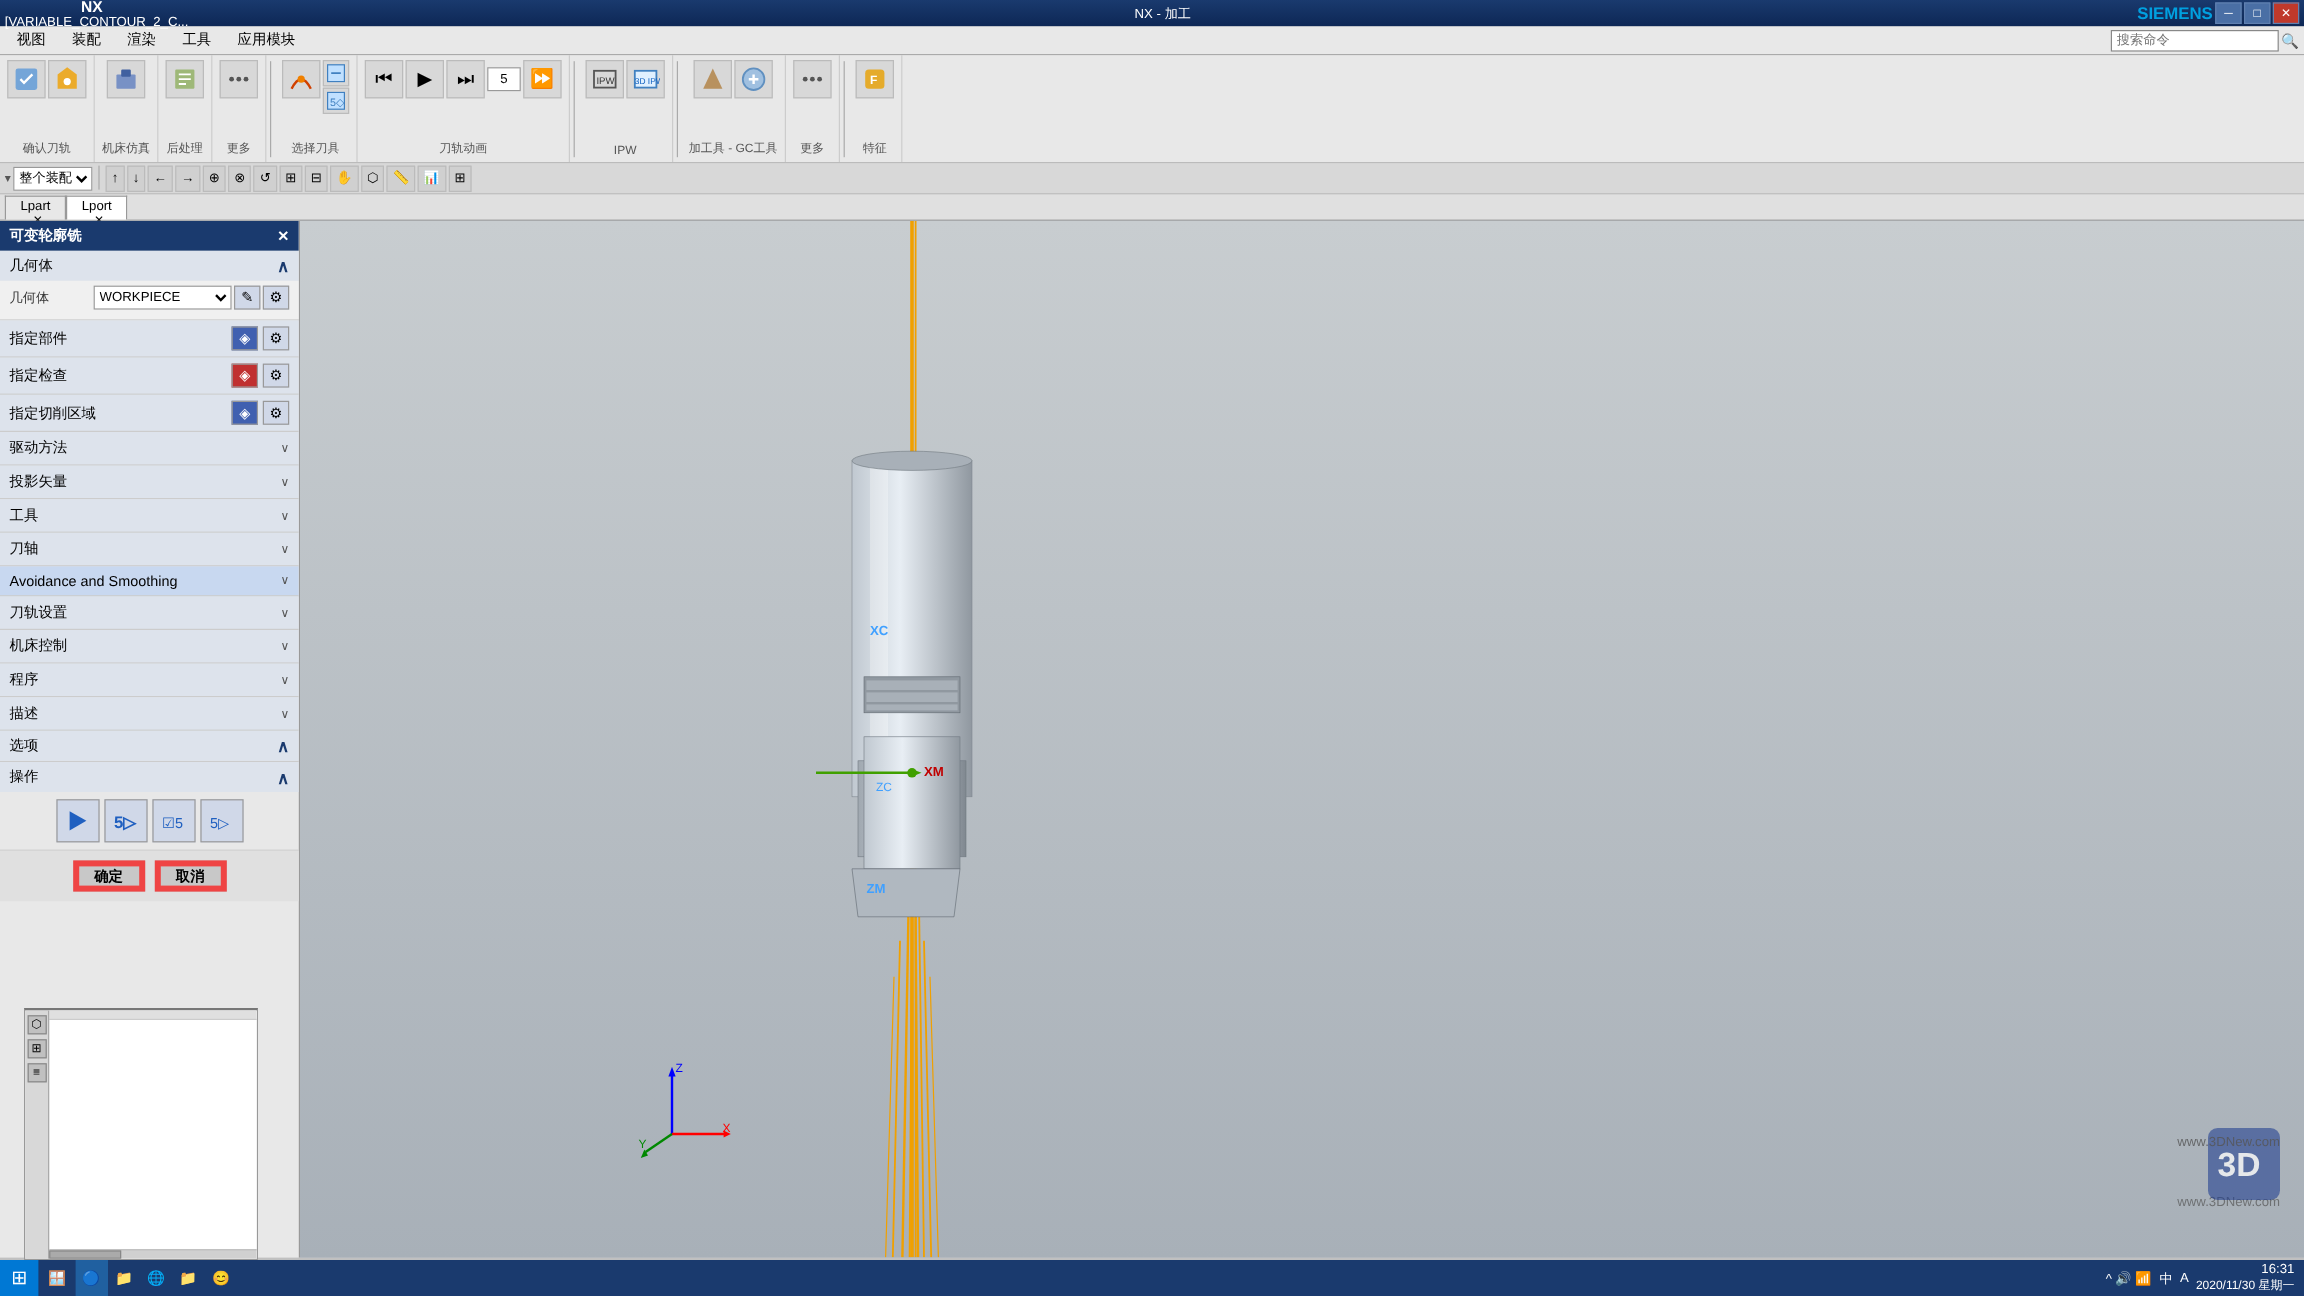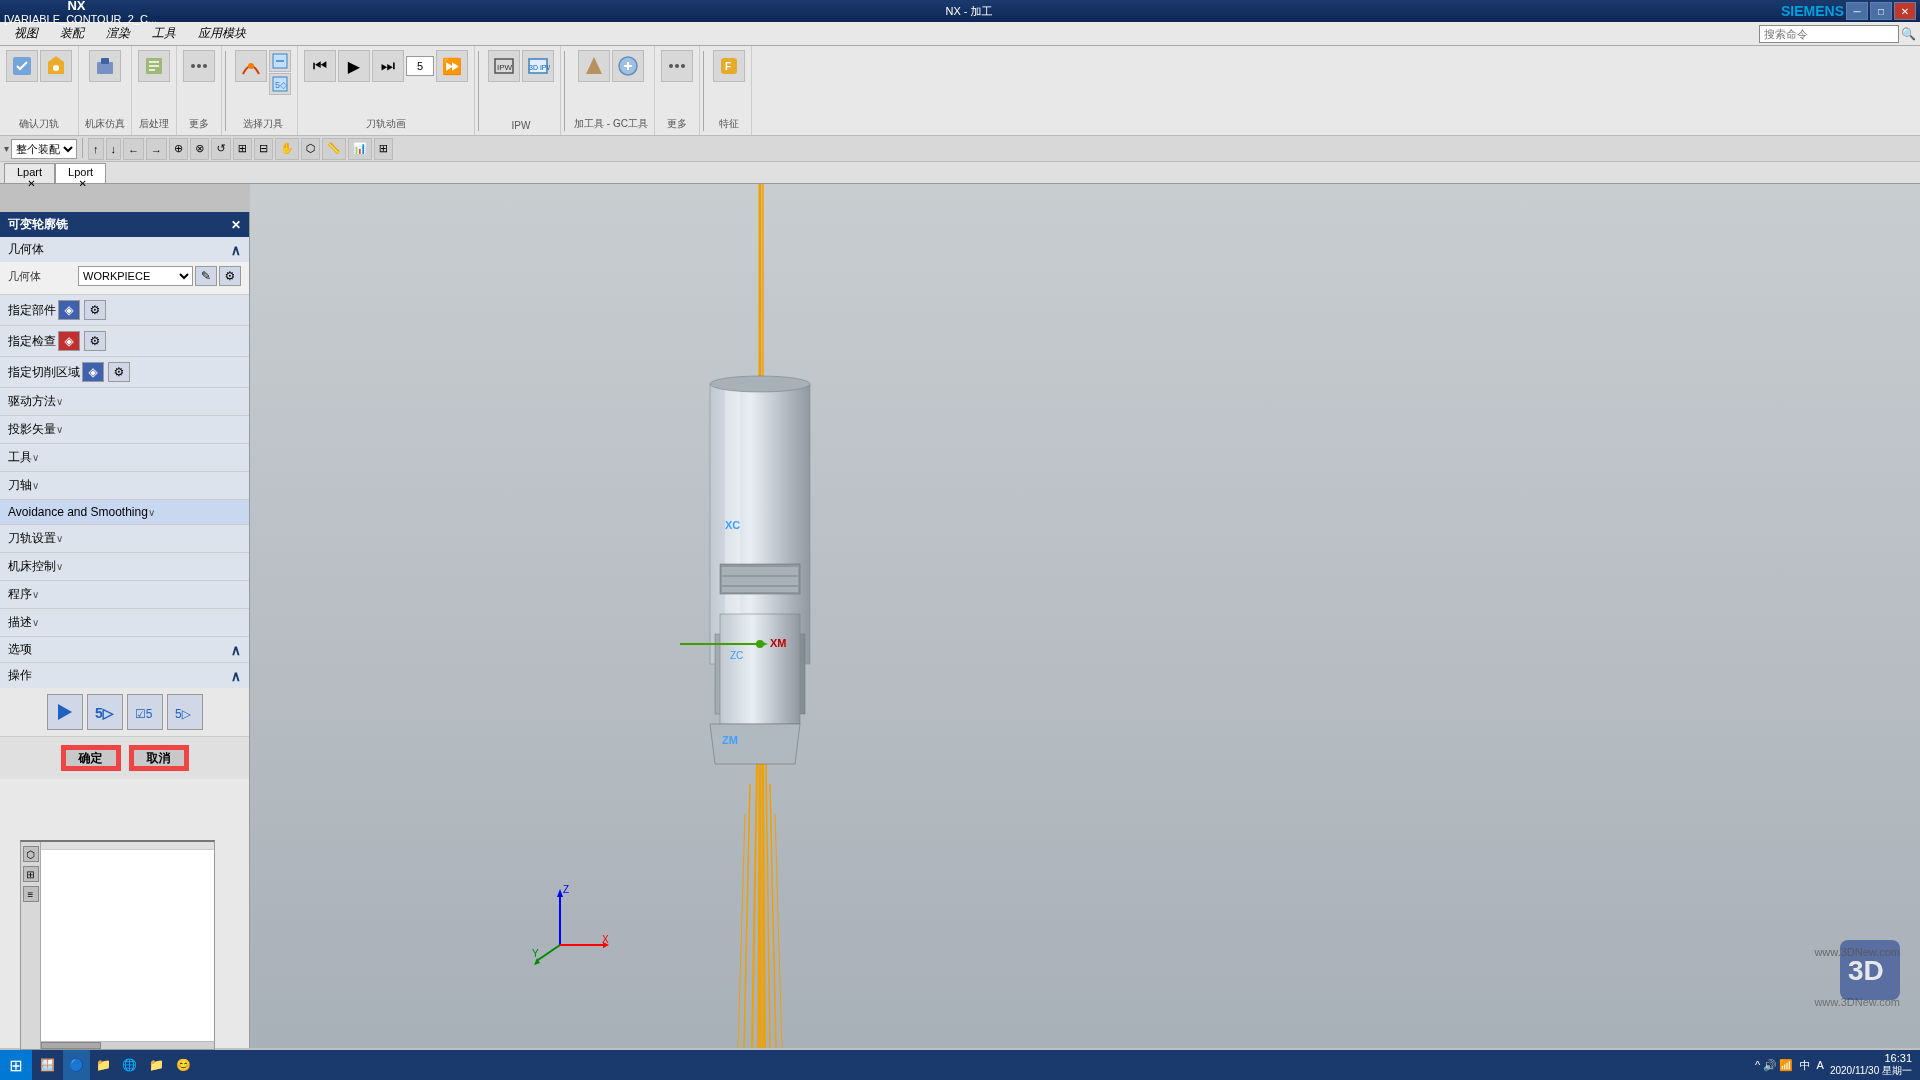--- a/index.html
+++ b/index.html
@@ -40,21 +40,21 @@
       align-items: center;
       border-bottom: 1px solid #aaa;
       padding: 0 4px;
       gap: 2px;
     }
     .menu-item {
       padding: 2px 10px;
       font-size: 12px;
       cursor: pointer;
       height: 22px;
-      display: flex; align-items: center; font-style: italic;
+      display: flex; align-items: center;
     }
     #toolbar-row2 {
       height: 90px;
       display: flex;
       align-items: stretch;
       background: #e8e8e8;
       border-bottom: 1px solid #bbb;
     }
     .toolbar-sep { width: 1px; background: #aaa; margin: 2px 3px; align-self: stretch; }
     .tb-icon {
@@ -113,21 +113,20 @@
     }
 
     
     #left-panel {
       width: 250px;
       background: #e8e8e8;
       border-right: 1px solid #999;
       display: flex;
       flex-direction: column;
       overflow-y: auto;
-      margin-top: 28px;
     }
     .panel-section {
       border-bottom: 1px solid #ccc;
     }
     .panel-header {
       display: flex;
       align-items: center;
       justify-content: space-between;
       padding: 4px 8px;
       background: #dde3ec;
@@ -161,20 +160,21 @@
       background: #d0d8e8;
       border: 1px solid #999;
       cursor: pointer;
       display: flex; align-items: center; justify-content: center;
       font-size: 12px;
       margin-left: 2px;
     }
     .section-row {
       display: flex;
       align-items: center;
+      justify-content: space-between;
       padding: 5px 8px;
       font-size: 12px;
       background: #dde3ec;
       border-bottom: 1px solid #ccc;
       cursor: pointer;
     }
     .chevron { font-size: 10px; color: #555; }
     .operations-area {
       padding: 6px 8px;
       display: flex;

